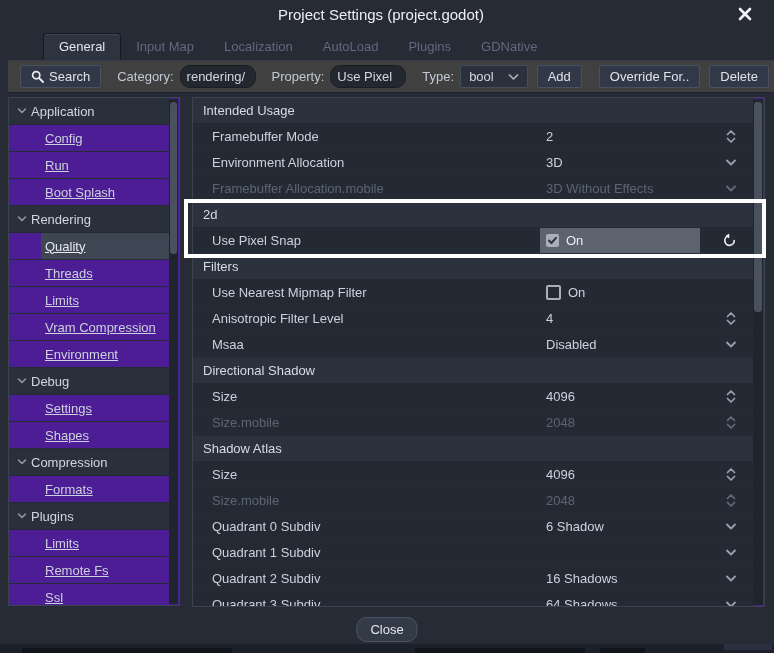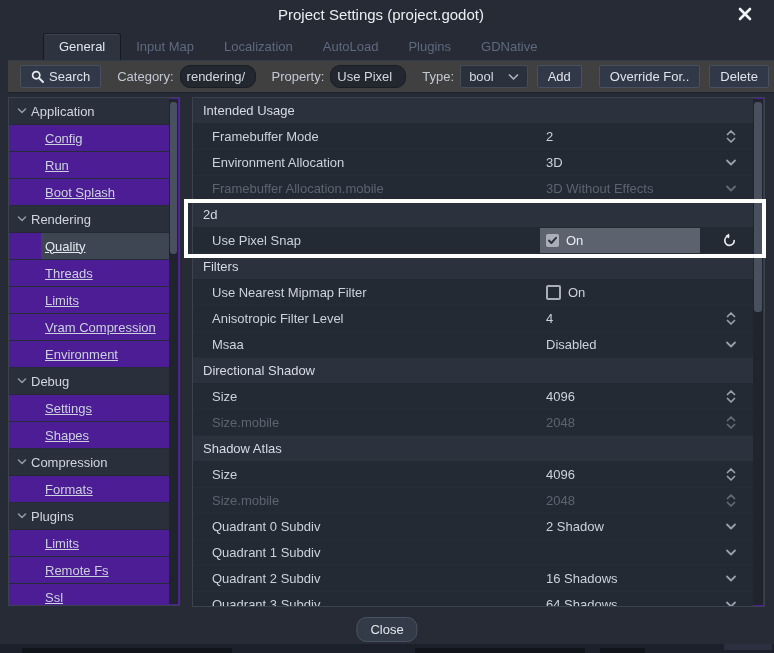--- a/index.html
+++ b/index.html
@@ -379,21 +379,21 @@
         </div>
       </div>
       <div class="row prop">
         <span class="prop-label">Quadrant 0 Subdiv</span>
         <span class="ctrl-icon">
           <svg width="12" height="9" viewBox="0 0 12 9">
             <path d="M2 2.5 L6 6.5 L10 2.5" fill="none" stroke="#98a0ae" stroke-width="1.8" stroke-linecap="round" stroke-linejoin="round"></path>
           </svg>
         </span>
         <div class="prop-value">
-          <div class="value-cell">2 Shadow</div>
+          <div class="value-cell">6 Shadow</div>
         </div>
       </div>
       <div class="row prop">
         <span class="prop-label">Quadrant 1 Subdiv</span>
         <span class="ctrl-icon">
           <svg width="12" height="9" viewBox="0 0 12 9">
             <path d="M2 2.5 L6 6.5 L10 2.5" fill="none" stroke="#98a0ae" stroke-width="1.8" stroke-linecap="round" stroke-linejoin="round"></path>
           </svg>
         </span>
       </div>

